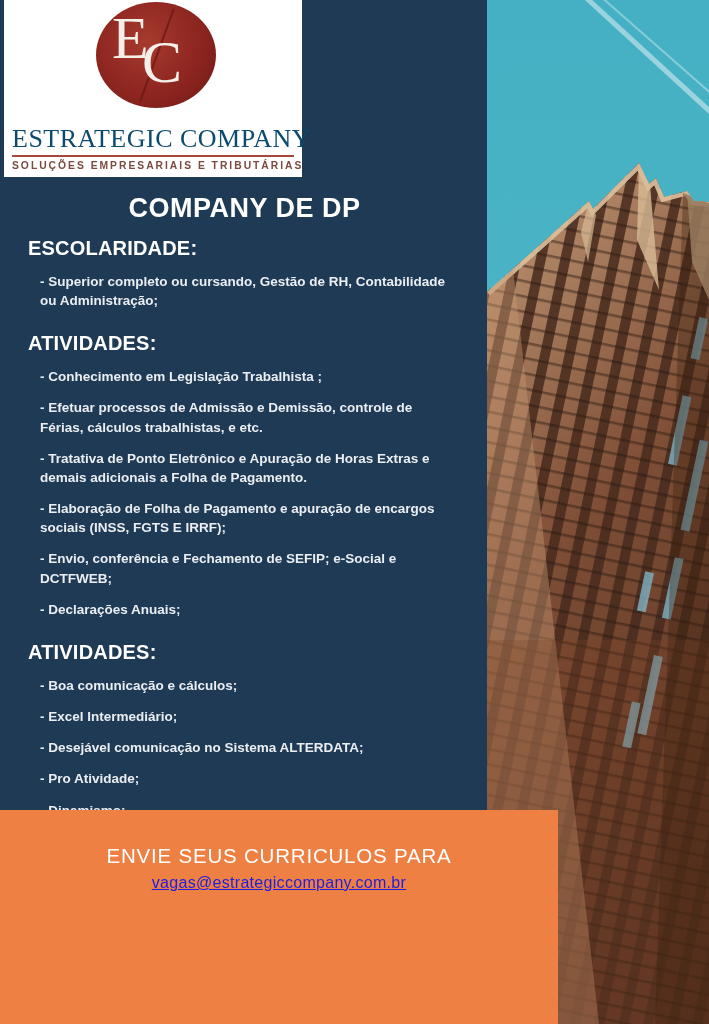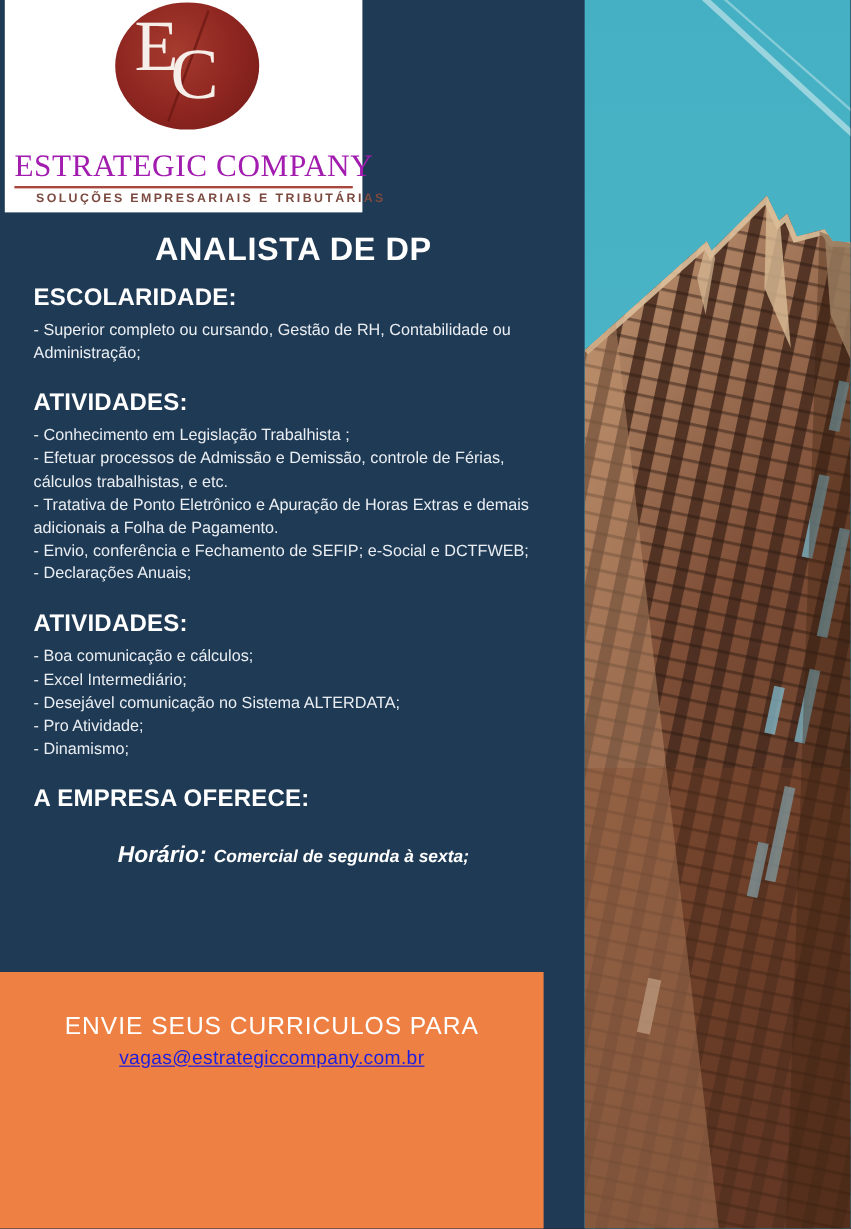--- a/index.html
+++ b/index.html
@@ -16,48 +16,48 @@
     background:radial-gradient(circle at 42% 38%, #a63b2e 0%, #8d2520 55%, #6f1a16 100%);
   }
   .mono-letter{position:absolute;color:#f6efe9;font-family:"Liberation Serif",serif;
     font-size:60px;line-height:1;font-weight:400;}
   .mono-e{left:16px;top:6px;}
   .mono-c{left:46px;top:30px;}
   .mono-slash{position:absolute;left:60px;top:4px;width:2px;height:98px;
     background:rgba(110,26,20,.85);transform:rotate(20deg);}
   .company-name{
     position:absolute;left:8px;top:124px;width:282px;text-align:center;
-    font-family:"Liberation Serif",serif;font-size:26px;color:#a21caf;
+    font-family:"Liberation Serif",serif;font-size:26px;color:#0c4a6e;
     letter-spacing:0.5px;white-space:nowrap;
   }
   .logo-rule{position:absolute;left:8px;top:155px;width:282px;height:2px;background:#a8473e;}
   .logo-tagline{
     position:absolute;left:8px;top:160px;width:282px;text-align:center;
-    font-size:10.3px;letter-spacing:2px;color:#7b4a40;font-weight:700;white-space:nowrap;margin-left:18px;
+    font-size:10.3px;letter-spacing:2px;color:#7b4a40;font-weight:700;white-space:nowrap;
   }
   
   .content{
     position:absolute;left:0;top:177px;width:487px;box-sizing:border-box;
     padding:8px 26px 0 28px;color:#f2f5f8;
   }
   .page-title{
     margin:8px 0 0 0;text-align:center;font-size:27px;font-weight:800;
     letter-spacing:0.5px;color:#ffffff;
   }
   .section{margin-top:22px;}
   .section:first-of-type{margin-top:13px;}
   .section h2{margin:0 0 5px 0;font-size:20px;font-weight:800;color:#ffffff;letter-spacing:0.2px;}
-  .section p{margin:0;font-size:13.5px;font-weight:400;line-height:1.42;color:#eaeef3;}
+  .section p{margin:12px;font-size:13.5px;font-weight:700;line-height:1.42;color:#eaeef3;}
   .section.large p{font-size:15.5px;line-height:1.4;}
   .horario{margin-top:24px;text-align:center;color:#ffffff;}
   .horario .label{font-size:19px;font-weight:800;font-style:italic;}
   .horario .text{font-size:14.5px;font-weight:600;font-style:italic;margin-left:6px;}
   
   .footer{
-    position:absolute;left:0;top:810px;width:453px;height:214px;background:#ef8043;
+    position:absolute;left:0;top:810px;width:558px;height:214px;background:#ef8043;
     box-sizing:border-box;padding-top:34px;text-align:center;
   }
   .cta{font-size:20.5px;color:#ffffff;letter-spacing:0.8px;}
   .email{display:inline-block;margin-top:6px;font-size:16px;color:#1e1ee0;
     text-decoration:underline;letter-spacing:0.3px;}
 </style>
 </head>
 <body>
 
 <div class="flyer">
@@ -124,32 +124,33 @@
       <span class="mono-letter mono-e">E</span>
       <span class="mono-slash"></span>
       <span class="mono-letter mono-c">C</span>
     </div>
     <div class="company-name">ESTRATEGIC COMPANY</div>
     <div class="logo-rule"></div>
     <div class="logo-tagline">SOLUÇÕES EMPRESARIAIS E TRIBUTÁRIAS</div>
   </div>
 
   <div class="content">
-    <h1 class="page-title">ANALISTA DE DP</h1>
+    <h1 class="page-title">COMPANY DE DP</h1>
 
     <div id="sections">
         <section class="section">
           <h2>ESCOLARIDADE:</h2>
           <p>- Superior completo ou cursando, Gestão de RH, Contabilidade ou Administração;</p>
         </section>
         <section class="section">
           <h2>ATIVIDADES:</h2>
           <p>- Conhecimento em Legislação Trabalhista ;</p>
           <p>- Efetuar processos de Admissão e Demissão, controle de Férias, cálculos trabalhistas, e etc.</p>
           <p>- Tratativa de Ponto Eletrônico e Apuração de Horas Extras e demais adicionais a Folha de Pagamento.</p>
+          <p>- Elaboração de Folha de Pagamento e apuração de encargos sociais (INSS, FGTS E IRRF);</p>
           <p>- Envio, conferência e Fechamento de SEFIP; e-Social e DCTFWEB;</p>
           <p>- Declarações Anuais;</p>
         </section>
         <section class="section">
           <h2>ATIVIDADES:</h2>
           <p>- Boa comunicação e cálculos;</p>
           <p>- Excel Intermediário;</p>
           <p>- Desejável comunicação no Sistema ALTERDATA;</p>
           <p>- Pro Atividade;</p>
           <p>- Dinamismo;</p>

